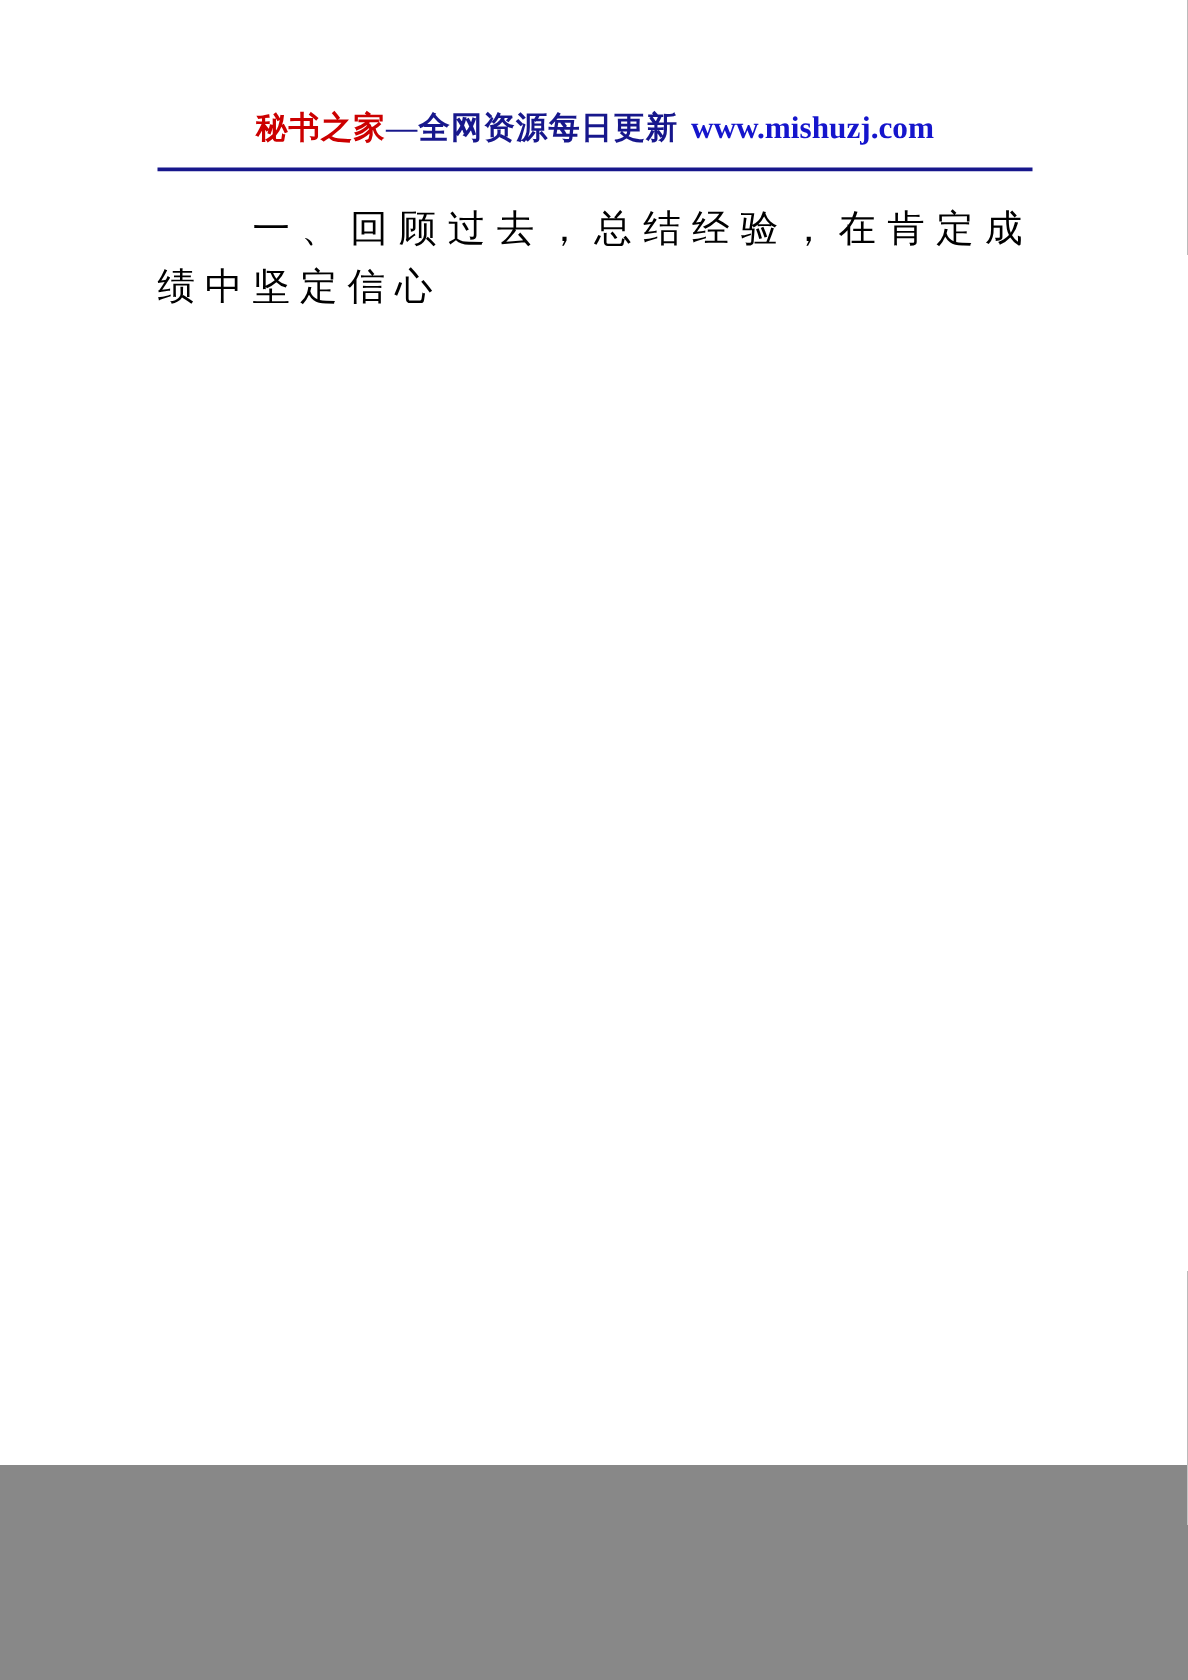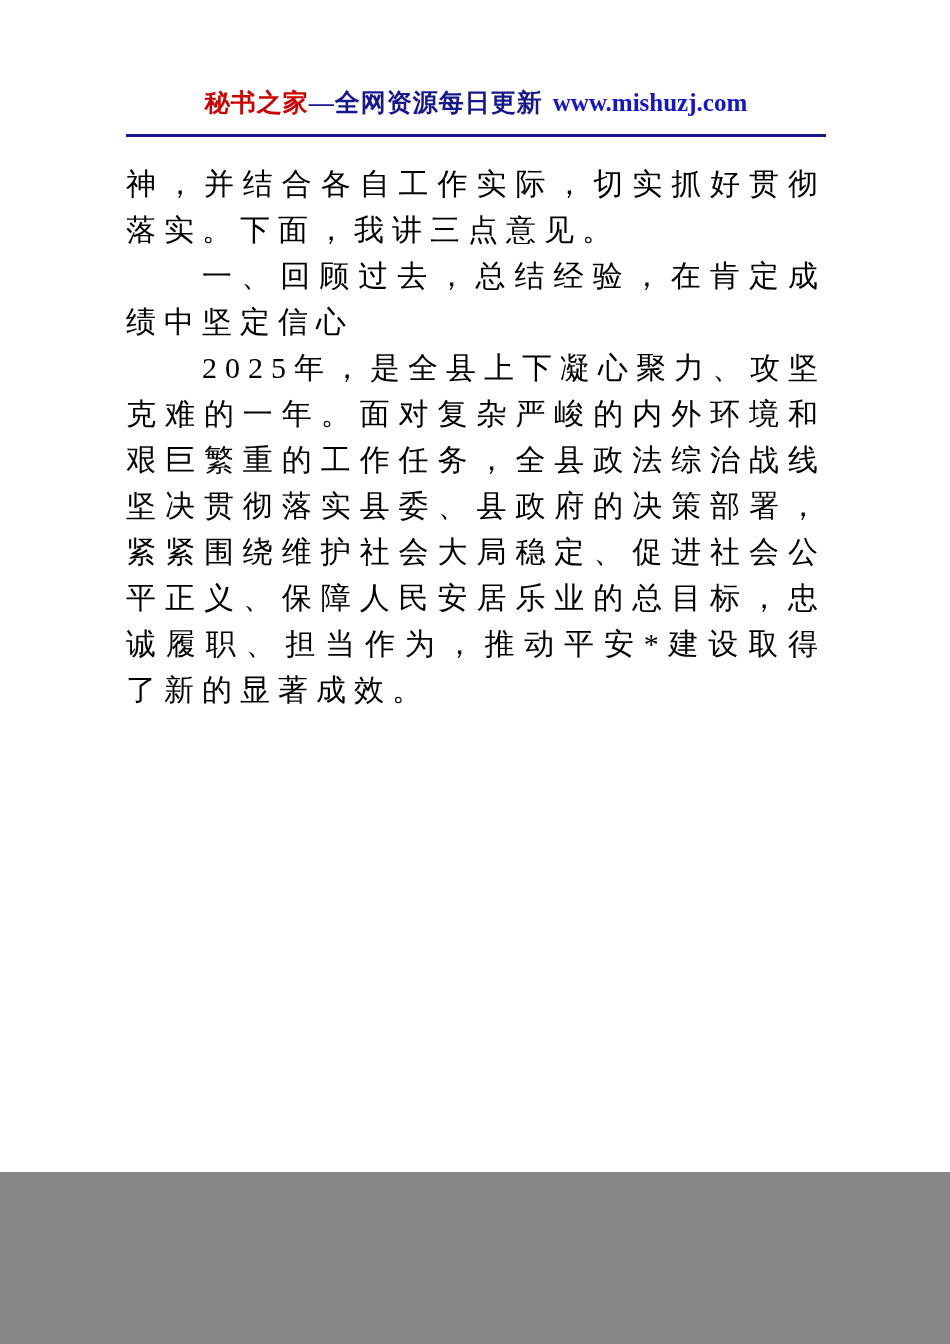--- a/index.html
+++ b/index.html
@@ -54,18 +54,16 @@
 
 <div class="page">
 
   <div class="header">
     <span class="brand">秘书之家</span><span class="tagline">—全网资源每日更新</span><span class="url">www.mishuzj.com</span>
   </div>
 
   <div class="header-rule"></div>
 
   <div class="doc">
-    <p class="no-indent">神，并结合各自工作实际，切实抓好贯彻落实。下面，我讲三点意见。</p>
     <p>一、回顾过去，总结经验，在肯定成绩中坚定信心</p>
-    <p>2025年，是全县上下凝心聚力、攻坚克难的一年。面对复杂严峻的内外环境和艰巨繁重的工作任务，全县政法综治战线坚决贯彻落实县委、县政府的决策部署，紧紧围绕维护社会大局稳定、促进社会公平正义、保障人民安居乐业的总目标，忠诚履职、担当作为，推动平安*建设取得了新的显著成效。</p>
   </div>
 
 </div>
 
 </body></html>

